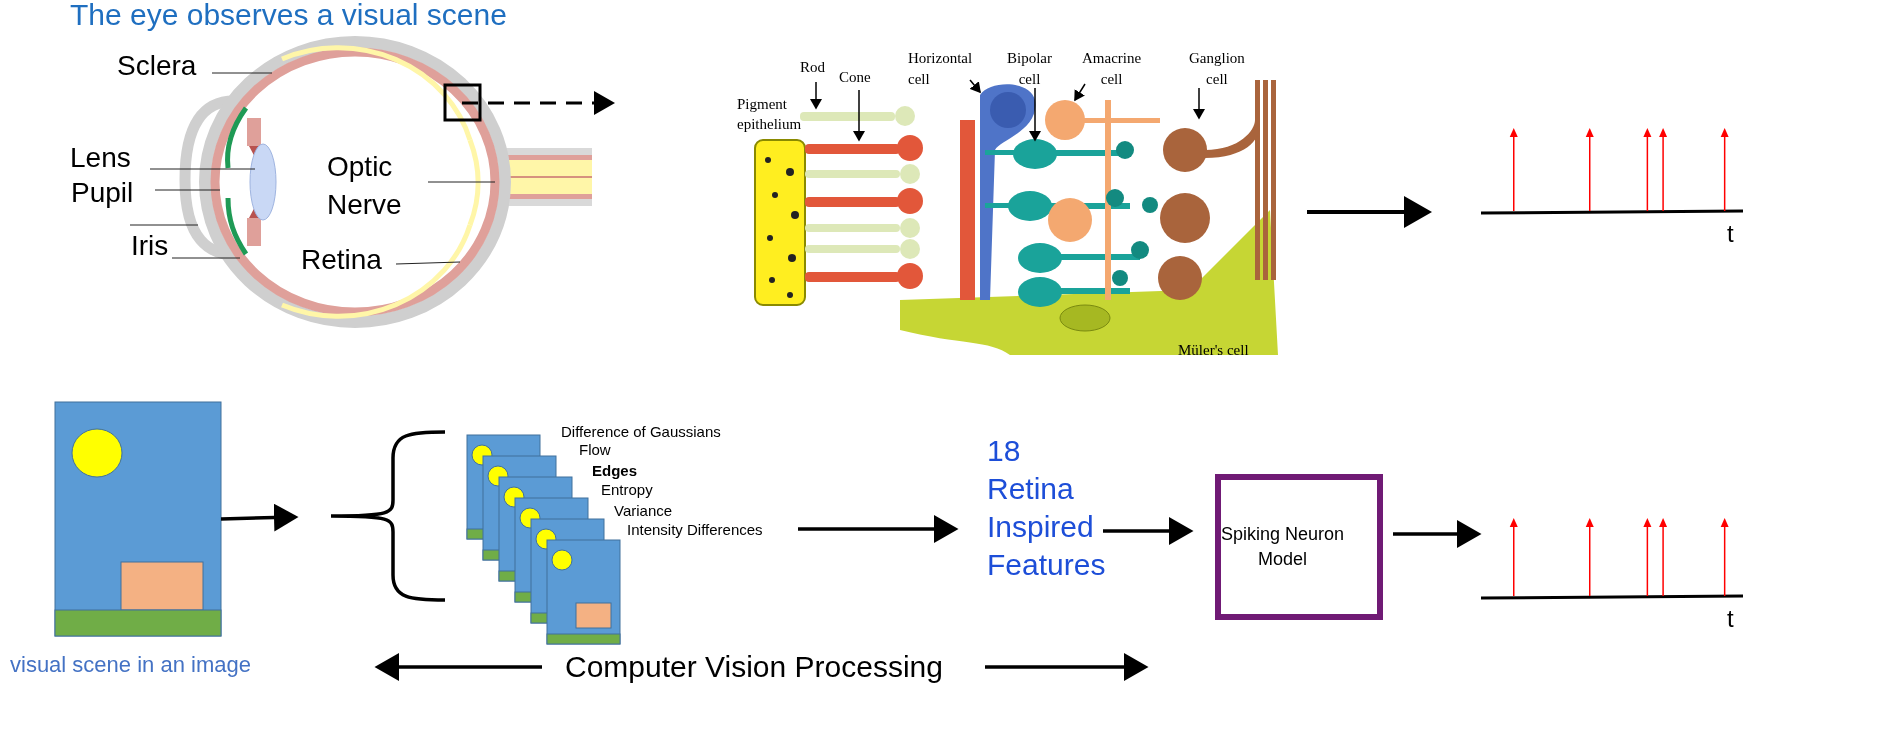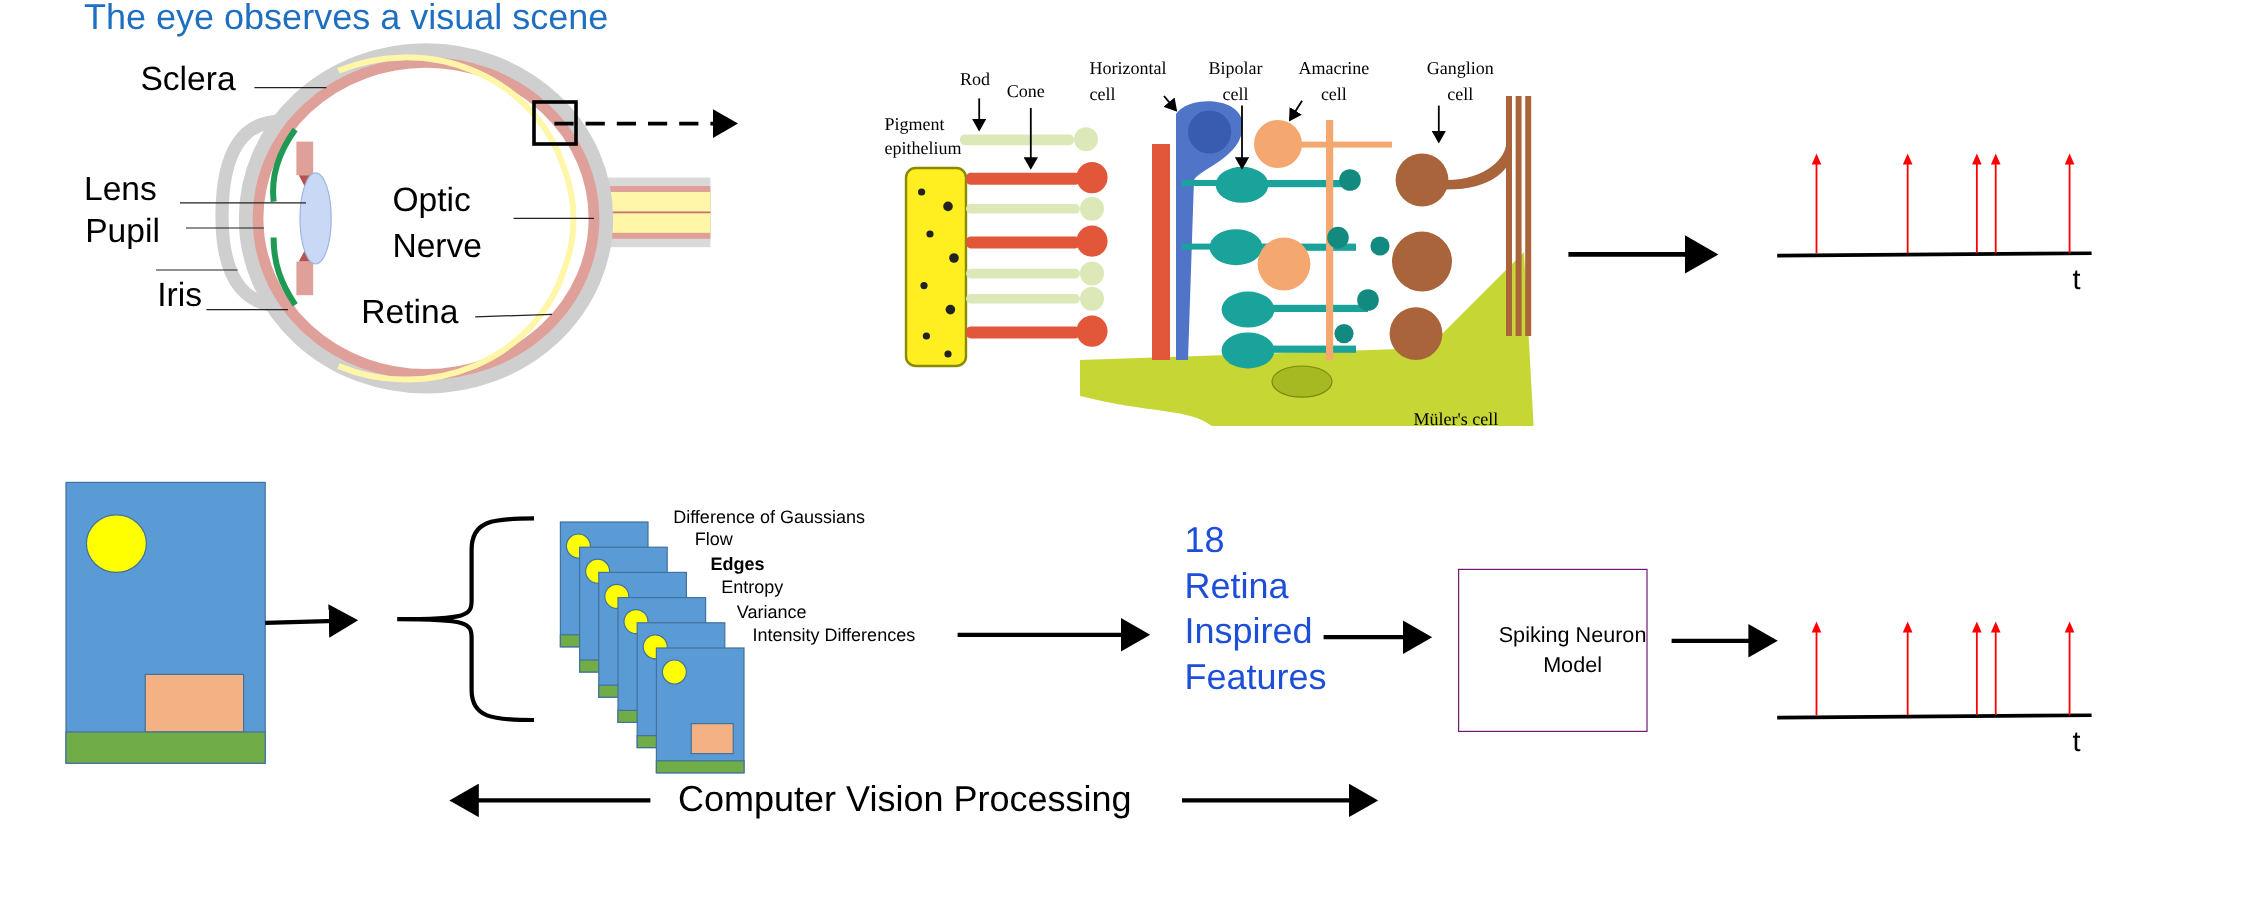--- a/index.html
+++ b/index.html
@@ -3,21 +3,21 @@
 <meta charset="utf-8">
 <style>
   html, body { margin:0; padding:0; background:#ffffff; }
   body { width:1890px; height:756px; position:relative; overflow:hidden; font-family:"Liberation Sans", sans-serif; }
   .abs { position:absolute; }
   .title { left:70px; top:-2px; font-size:30px; color:#1f6fc0; white-space:nowrap; }
   .caption { left:10px; top:650px; font-size:22px; color:#4472c4; line-height:29px; }
   .lbl { position:absolute; color:#000; white-space:nowrap; }
   .feat-lbl { font-size:15px; }
   .big { left:987px; top:432px; font-size:30px; line-height:38px; color:#1d4ed8; }
-  .neuron-box { left:1215px; top:474px; width:156px; height:134px; border:1px solid #701a75; box-sizing:content-box; display:flex; align-items:center; justify-content:flex-end; text-align:center; font-size:18px; line-height:25px; }
+  .neuron-box { left:1215px; top:474px; width:156px; height:134px; border:6px solid #701a75; box-sizing:content-box; display:flex; align-items:center; justify-content:flex-start; text-align:center; font-size:18px; line-height:25px; }
   .cv { left:565px; top:650px; font-size:30px; }
   svg { position:absolute; left:0; top:0; }
   .serif { font-family:"Liberation Serif", serif; }
 </style>
 </head>
 <body>
 
 <svg width="1890" height="756" viewBox="0 0 1890 756">
   <defs>
     <marker id="ah" markerWidth="8" markerHeight="8" refX="6" refY="4" orient="auto" markerUnits="strokeWidth">
@@ -258,20 +258,21 @@
 <div class="lbl serif" style="left:712px;top:94px;font-size:15px;line-height:20px;margin-left:25px;">
   <div>Pigment</div>
   <div>epithelium</div>
 </div>
 <div class="lbl serif" style="left:1178px;top:318px;font-size:15px;margin-top:24px;">Müler's cell</div>
 
 <div class="lbl" style="left:1727px;top:220px;font-size:24px;">t</div>
 <div class="lbl" style="left:1727px;top:605px;font-size:24px;">t</div>
 
 <div class="abs caption">
+  <div>visual scene in an image</div>
 </div>
 
 <div class="lbl feat-lbl" style="left:561px;top:423px;">Difference of Gaussians</div>
 <div class="lbl feat-lbl" style="left:579px;top:441px;">Flow</div>
 <div class="lbl feat-lbl" style="left:592px;top:462px;font-weight:bold;">Edges</div>
 <div class="lbl feat-lbl" style="left:601px;top:481px;">Entropy</div>
 <div class="lbl feat-lbl" style="left:614px;top:502px;">Variance</div>
 <div class="lbl feat-lbl" style="left:627px;top:521px;">Intensity Differences</div>
 
 <div class="abs big">

